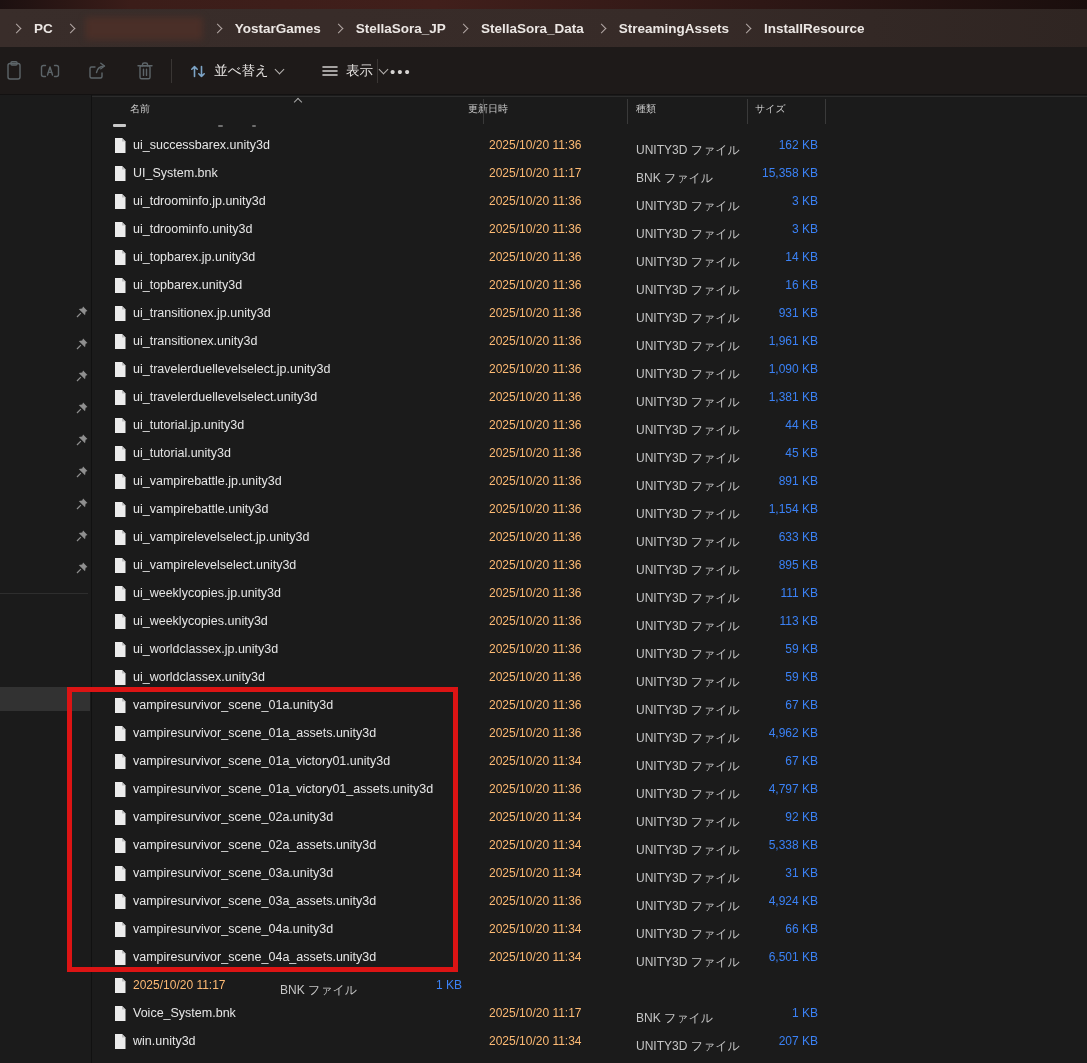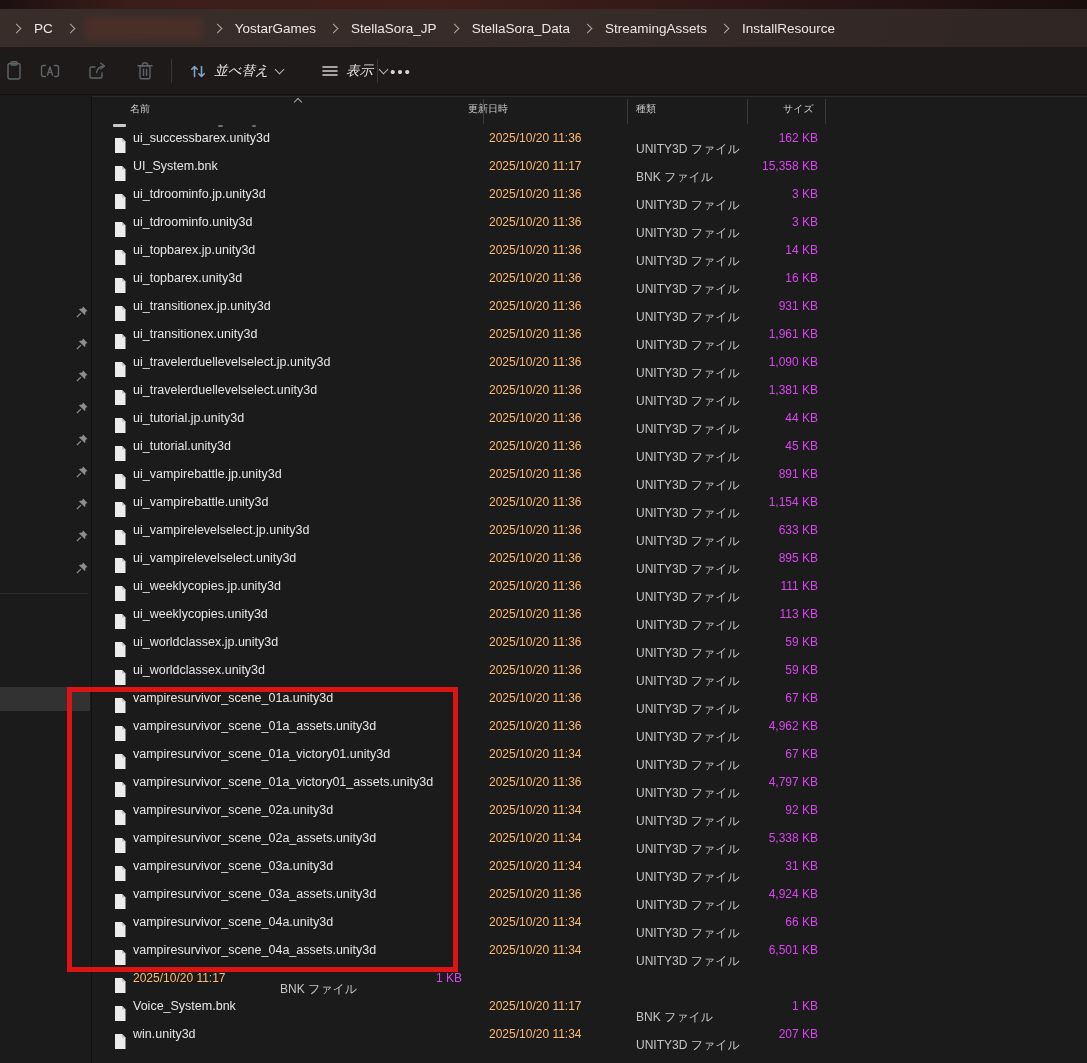--- a/index.html
+++ b/index.html
@@ -8,32 +8,32 @@
   #stage { position:relative; width:1087px; height:1063px; }
 
   
   .top-strip { position:absolute; left:0; top:0; width:1087px; height:9px;
     background:linear-gradient(90deg,#1c1010 0%,#3b1d19 12%,#411f1b 40%,#2e1715 70%,#1a0e0d 100%); }
 
   
   .crumb-bar { position:absolute; left:0; top:9px; width:1087px; height:38px;
     background:linear-gradient(90deg,#392d2a 0%,#372b28 60%,#2f2522 100%);
     display:flex; align-items:center; padding-left:6px; }
-  .crumb { color:#ece7e4; font-size:13.5px; padding:3px 7px; border-radius:4px; white-space:nowrap; }
+  .crumb { color:#ece7e4; font-size:13.5px; padding:3px 7px; border-radius:4px; white-space:nowrap;font-weight:bold; }
   .chev { display:inline-block; width:7px; height:7px;
     border-right:1.6px solid #b3a8a5; border-bottom:1.6px solid #b3a8a5; }
   .chev.right { transform:rotate(-45deg); }
   .chev.down  { transform:rotate(45deg); margin-top:-3px; }
   .crumb-sep { margin:0 7px; display:flex; align-items:center; }
   .redacted { width:118px; height:23px; border-radius:4px; background:#4a2f28;
     filter:blur(3px); margin:0 4px; }
 
   
   .toolbar { position:absolute; left:0; top:47px; width:1087px; height:48px;
-    background:#1e1a19; border-bottom:1px solid #131111;font-style:italic; }
+    background:#1e1a19; border-bottom:1px solid #131111; }
   .tbtn { position:absolute; top:7px; height:34px; display:flex; align-items:center;
     justify-content:center; gap:7px; border-radius:4px; color:#e6e3e1; font-size:13.5px; }
   .tb-divider { position:absolute; top:12px; width:1px; height:24px; background:#3a3634; }
   .icon-dim  { stroke:#5d6569; fill:none; stroke-width:1.4; stroke-linecap:round; stroke-linejoin:round; }
   .icon-lite { stroke:#d2d0ce; fill:none; stroke-width:1.6; stroke-linecap:round; }
   .icon-sort { stroke:#7da4c6; fill:none; stroke-width:1.6; stroke-linecap:round; stroke-linejoin:round; }
   .more-dots { color:#d6d3d1; font-size:15px; letter-spacing:2px; }
 
   
   .nav-vline { position:absolute; left:91px; top:95px; width:1px; height:968px; background:#111111; }
@@ -46,27 +46,27 @@
   .hdr-cell { position:absolute; top:102px; color:#cbcbcb; font-size:10px; white-space:nowrap; }
   .hdr-sep { position:absolute; top:99px; width:1px; height:25px; background:#3a3a3a; }
   .sort-ind { position:absolute; left:295px; top:99px; border-color:#a9a9a9; width:6px; height:6px;
     border-right:1.4px solid #a9a9a9; border-bottom:1.4px solid #a9a9a9; transform:rotate(-135deg); }
 
   
   .frag { position:absolute; background:#9a9a9a; border-radius:1px; }
 
   
   .rows { position:absolute; left:110px; top:131px; width:716px; }
-  .row { height:28px; display:flex; white-space:nowrap; }
+  .row { height:28px; display:flex; align-items:center; white-space:nowrap; }
   .cell { overflow:hidden; }
   .cell.icn  { width:23px; padding-left:4px; display:flex; align-items:center; overflow:visible; }
   .cell.name { width:356px; color:#e6e6e6; font-size:12.5px; }
   .cell.date { width:147px; color:#fdba74; font-size:12px; }
   .cell.type { width:112px; color:#c6c6c6; font-size:12px;margin-top:10px; }
-  .cell.size { width:70px;  color:#d946ef; font-size:12px; text-align:right; }
+  .cell.size { width:70px;  color:#3b82f6; font-size:12px; text-align:right; }
 
   
   .red-box { position:absolute; left:67px; top:687px; width:391px; height:285px;
     border:5px solid #dc1414; pointer-events:none; z-index:5; }
 </style>
 </head>
 <body>
 
 <div id="stage">
 
@@ -201,21 +201,21 @@
   </svg>
 </div>
   <div class="nav-hr"></div>
   <div class="nav-selected"></div>
 
   <div class="hdr-topline"></div>
   <div class="sort-ind"></div>
   <div class="hdr-cell" style="left:130px;">名前</div>
   <div class="hdr-cell" style="left:468px;">更新日時</div>
   <div class="hdr-cell" style="left:636px;">種類</div>
-  <div class="hdr-cell" style="left:755px;margin-left:28px;">サイズ</div>
+  <div class="hdr-cell" style="left:755px;">サイズ</div>
   <div class="hdr-sep" style="left:483px;"></div>
   <div class="hdr-sep" style="left:627px;"></div>
   <div class="hdr-sep" style="left:747px;"></div>
   <div class="hdr-sep" style="left:825px;"></div>
 
   <div class="frag" style="left:113px;top:124px;width:13px;height:3px;background:#c9c9c9;"></div>
   <div class="frag" style="left:218px;top:125px;width:5px;height:2px;background:#6f6f6f;"></div>
   <div class="frag" style="left:252px;top:125px;width:4px;height:2px;background:#6f6f6f;"></div>
 
   <div class="rows" id="rows">

